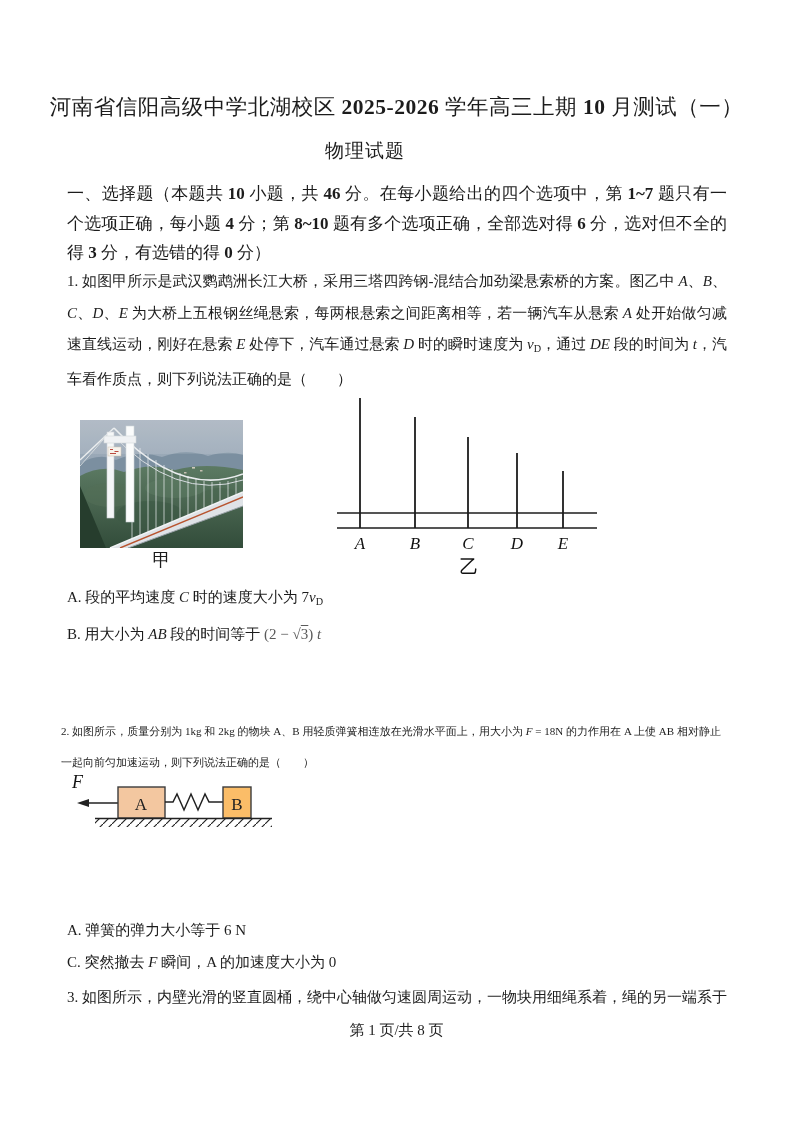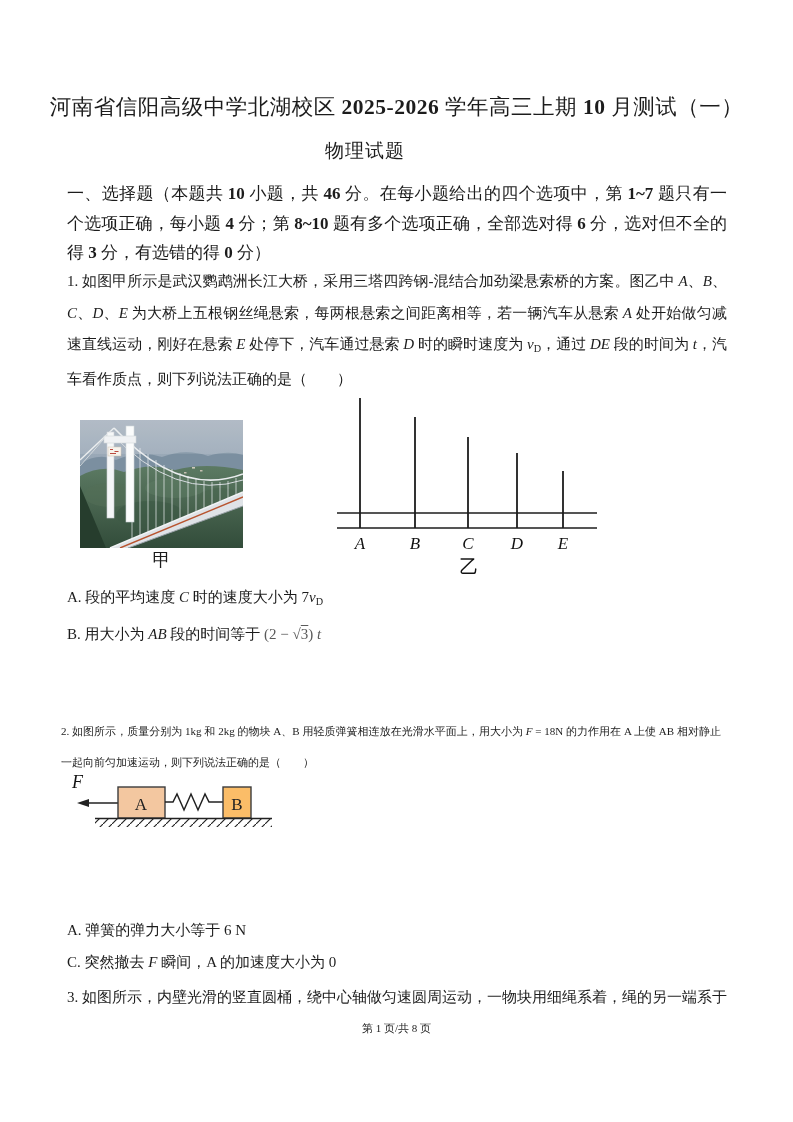--- a/index.html
+++ b/index.html
@@ -16,21 +16,21 @@
   .photo{left:80px;top:420px;}
   .photo-label{left:80px;top:548px;width:163px;font-size:18px;text-align:center;}
   .diagram{left:333px;top:394px;}
   .q1opts{top:581px;left:67px;width:660px;}
   .q1opts .opt{line-height:33.4px;font-size:15px;}
   .q2text{top:716px;left:61px;width:660px;font-size:11px;line-height:30.5px;text-align:justify;}
   .q2fig{left:58px;top:770px;}
   .q2opts{top:894px;left:67px;width:660px;margin-top:21px;}
   .q2opts .opt{line-height:31.8px;font-size:15px;}
   .q3text{top:982px;left:67px;width:660px;font-size:15px;line-height:31px;text-align:justify;height:34px;overflow:hidden;}
-  .footer{top:1021px;left:0;width:793px;font-size:11px;text-align:center;}
+  .footer{top:1021px;left:0;width:793px;font-size:15px;text-align:center;}
   .run.b{font-weight:bold;}
   .run.i{font-style:italic;}
   .run.eq{color:#5a5a5a;}
   .run.ol{text-decoration:overline;}
   sub.run{font-size:68%;vertical-align:-0.25em;}
   sup.run{font-size:68%;vertical-align:0.45em;}
   
   .sgroup line{stroke:#1c1c1c;stroke-width:1.8;}
   .sgroup text{font-family:"Liberation Serif","DejaVu Serif",serif;font-style:italic;font-size:17px;text-anchor:middle;fill:#111;}
   .deckline{stroke:#1c1c1c;stroke-width:1.4;}

